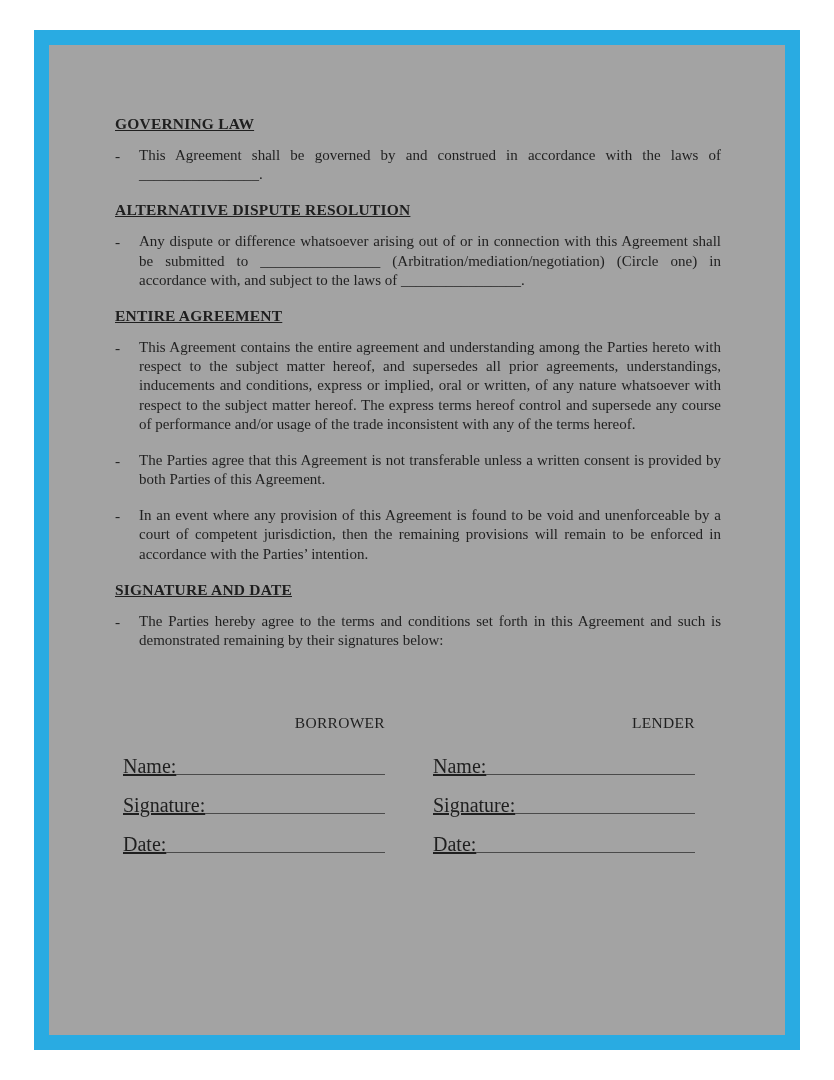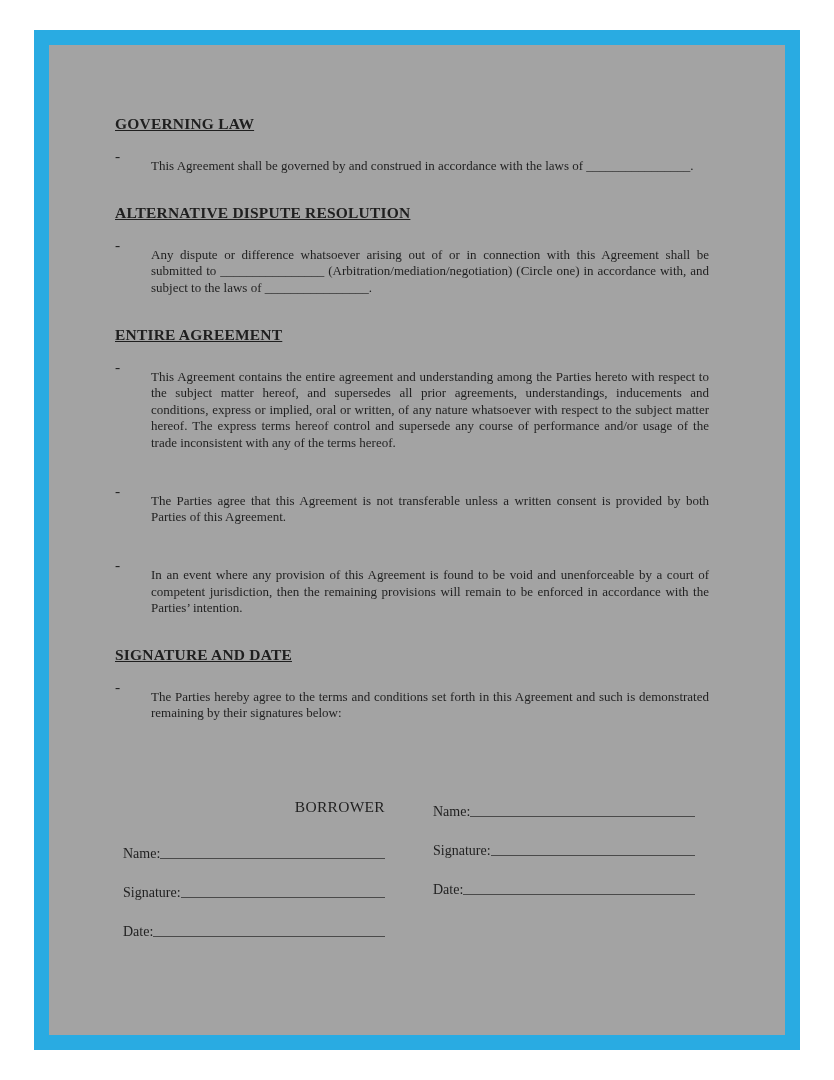--- a/index.html
+++ b/index.html
@@ -41,22 +41,22 @@
     align-items: flex-start;
   }
   .li-dash {
     width: 24px;
     flex: 0 0 24px;
     font-size: 15.5px;
     line-height: 1.28;
   }
   .li-body {
     flex: 1;
-    margin: 12px;
-    font-size: 13px;
+    margin: 0;
+    font-size: 15px;
     line-height: 1.28;
     text-align: justify;
   }
   .signature-area {
     display: flex;
     gap: 48px;
     margin-top: 64px;
     padding-left: 8px;
   }
   .sig-col {
@@ -70,22 +70,23 @@
     letter-spacing: 0.3px;
     text-align: right;
   }
   .field-row {
     display: flex;
     align-items: flex-end;
     margin-bottom: 17px;
     height: 22px;
   }
   .field-label {
-    font-size: 14px;
+    font-size: 20px;
     white-space: nowrap;
+    text-decoration: underline;
   }
   .field-line {
     flex: 1;
     border-bottom: 1px solid #4a4a4a;
     height: 1px;
     margin-bottom: 3px;
   }
 </style>
 </head>
 <body>
@@ -151,20 +152,21 @@
           <span class="field-label">Signature:</span>
           <span class="field-line"></span>
         </div>
         <div class="field-row">
           <span class="field-label">Date:</span>
           <span class="field-line"></span>
         </div>
       </div>
 
       <div class="sig-col">
+        <p class="sig-heading">LENDER</p>
         <div class="field-row">
           <span class="field-label">Name:</span>
           <span class="field-line"></span>
         </div>
         <div class="field-row">
           <span class="field-label">Signature:</span>
           <span class="field-line"></span>
         </div>
         <div class="field-row">
           <span class="field-label">Date:</span>

